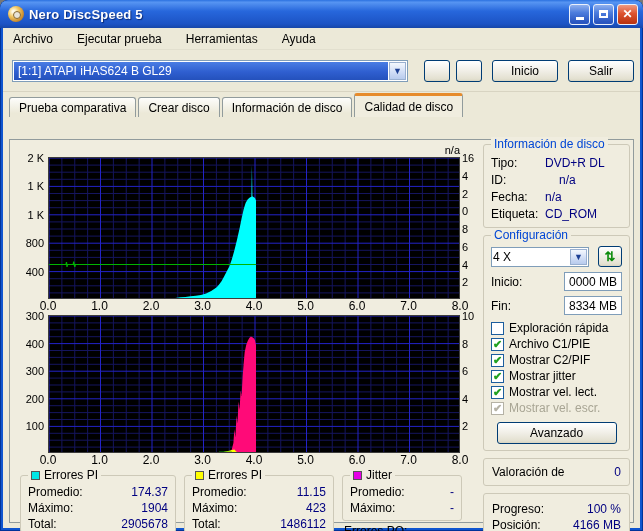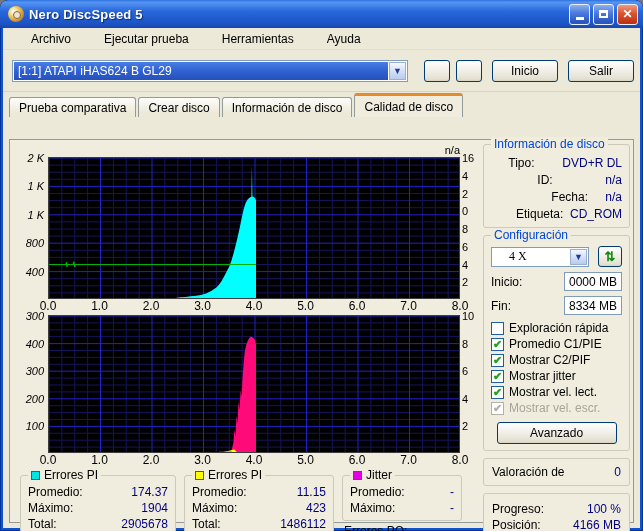--- a/index.html
+++ b/index.html
@@ -20,21 +20,21 @@
     text-shadow:1px 1px 1px #0a2a78; letter-spacing:.2px; }
   .tb-btn { width:21px; height:21px; margin-left:3px; border-radius:3px; border:1px solid #eaf0fb;
     display:flex; align-items:center; justify-content:center; color:#fff; font-size:11px;
     background:linear-gradient(180deg,#8fb0ee 0%,#4d7ddd 40%,#2a56c0 90%); cursor:default; }
   .tb-btn.close { background:linear-gradient(180deg,#f09a80 0%,#dd5330 45%,#bb3512 95%); }
   .glyph-min { display:block; width:8px; height:3px; background:#fff; margin-top:8px; }
   .glyph-max { display:block; width:9px; height:8px; border:2px solid #fff; border-top-width:3px; }
   .glyph-close { font-weight:bold; font-size:12px; line-height:1; }
   
   .win-body { position:absolute; top:28px; left:3px; right:3px; bottom:3px; background:#ECE9D8; }
-  .menubar { height:22px; display:flex; align-items:center; padding-left:20px; gap:17px;
+  .menubar { height:22px; display:flex; align-items:center; padding-left:2px; gap:8px;
     border-bottom:1px solid #e2dfce; }
   .menu-item { font-size:12px; padding:2px 8px; color:#000; cursor:default; }
   .toolbar { height:42px; display:flex; align-items:center; padding-left:9px;
     border-bottom:1px solid #d8d4c2; }
   .drive-combo { width:396px; height:22px; border:1px solid #7f9db9; background:#fff;
     display:flex; align-items:stretch; padding:1px; }
   .drive-combo .sel { flex:1; background:linear-gradient(180deg,#4a7de4,#2f5fd0 55%,#2451bc);
     color:#fff; font-size:12px; display:flex; align-items:center; padding-left:4px; }
   .combo-arrow { width:17px; background:linear-gradient(180deg,#f4f8fe,#cfdcf5 60%,#b8cbed);
     border:1px solid #9ab0d0; display:flex; align-items:center; justify-content:center;
@@ -50,21 +50,21 @@
     display:flex; align-items:center; margin-right:2px; color:#000; position:relative; top:1px; cursor:default;}
   .tab.active { height:24px; top:1px; background:#F0EDDF; z-index:3;
     border-top:3px solid #e68b2c; font-size:12px; }
   .tabpanel { position:absolute; top:111px; left:6px; right:6px; bottom:5px;
     border:1px solid #919b9c; background:#F0EDDF; padding:4px 4px 0 4px; display:flex; }
   
   .charts-col { width:468px; display:flex; flex-direction:column; }
   .corner-label { height:13px; font-size:11px; text-align:right; padding-right:18px; color:#000; }
   .chart-row { display:flex; }
   .ycol { position:relative; width:34px; font-size:11px; color:#000; }
-  .ycol span { position:absolute; right:4px; transform:translateY(-50%); white-space:nowrap;font-style:italic; }
+  .ycol span { position:absolute; right:4px; transform:translateY(-50%); white-space:nowrap; }
   .yrcol { position:relative; width:18px; font-size:11px; color:#000; }
   .yrcol span { position:absolute; left:2px; transform:translateY(-50%); }
   .plot { background:#000; border:1px solid #3c3c3c; display:block; }
   .xrow { position:relative; height:14px; font-size:12px; color:#000; }
   .xrow span { position:absolute; top:0; transform:translateX(-50%); }
   
   .stats-row { display:flex; gap:8px; margin:8px 0 0 6px; }
   .gbox { position:relative; border:1px solid #cdc9b8; border-radius:3px; background:#F0EDDF; }
   .gbox .gb-title { position:absolute; top:-8px; left:7px; background:#F0EDDF; padding:0 3px;
     font-size:12px; display:flex; align-items:center; gap:4px; color:#000; }
@@ -73,27 +73,27 @@
   .stat-box.jitter { height:46px; }
   .srow { display:flex; justify-content:space-between; font-size:12px; line-height:16px; }
   .srow .val { color:#000080; }
   .po-row { display:flex; justify-content:space-between; font-size:12px; width:120px; margin-top:3px; padding:0 2px; }
   .po-row .val { color:#000080; }
   .stats-col3 { display:flex; flex-direction:column; }
   
   .sidebar { width:156px; margin-left:5px; display:flex; flex-direction:column; }
   .gb-caption { color:#0046d5 !important; }
   .sb-box { padding:10px 7px 4px 7px; margin-bottom:7px; }
-  .info-row { display:flex; font-size:12px; line-height:17px;justify-content:flex-end; }
+  .info-row { display:flex; font-size:12px; line-height:17px; }
   .info-row .lbl { width:54px; color:#000; }
   .info-row .val { color:#000080; }
   .cfg-row { display:flex; align-items:center; margin-bottom:4px; }
   .speed-combo { width:98px; height:20px; border:1px solid #7f9db9; background:#fff;
     display:flex; align-items:stretch; padding:1px; font-size:12px; }
-  .speed-combo .sel { flex:1; display:flex; align-items:center; padding-left:16px; color:#000;font-family:Liberation Serif, serif; }
+  .speed-combo .sel { flex:1; display:flex; align-items:center; padding-left:0; color:#000; }
   .refresh-btn { width:24px; height:21px; margin-left:9px; font-size:13px; color:#0a8a0a; font-weight:bold; }
   .field-row { display:flex; align-items:center; justify-content:space-between; margin:5px 0; font-size:12px; }
   .field-box { width:58px; height:19px; border:1px solid #7f9db9; background:#fff; font-size:12px;
     display:flex; align-items:center; justify-content:center; color:#000; }
   .cb-row { display:flex; align-items:center; gap:5px; font-size:12px; line-height:15px; height:16px; color:#000; }
   .cb { width:13px; height:13px; border:1px solid #1c5e9e; background:#fff; flex:0 0 auto;
     display:flex; align-items:center; justify-content:center; font-size:11px; color:#21a121; font-weight:bold; }
   .cb-row.disabled { color:#a8a594; }
   .cb-row.disabled .cb { border-color:#b5b2a5; color:#b5b2a5; }
   .adv-btn { width:120px; margin:6px auto 2px auto; }
@@ -433,21 +433,21 @@
           <div class="field-row">
             <span>Fin:</span>
             <span class="field-box">8334 MB</span>
           </div>
           <div class="cb-row">
               <span class="cb"></span>
               <span>Exploración rápida</span>
             </div>
           <div class="cb-row">
               <span class="cb">✔</span>
-              <span>Promedio C1/PIE</span>
+              <span>Archivo C1/PIE</span>
             </div>
           <div class="cb-row">
               <span class="cb">✔</span>
               <span>Mostrar C2/PIF</span>
             </div>
           <div class="cb-row">
               <span class="cb">✔</span>
               <span>Mostrar jitter</span>
             </div>
           <div class="cb-row">

